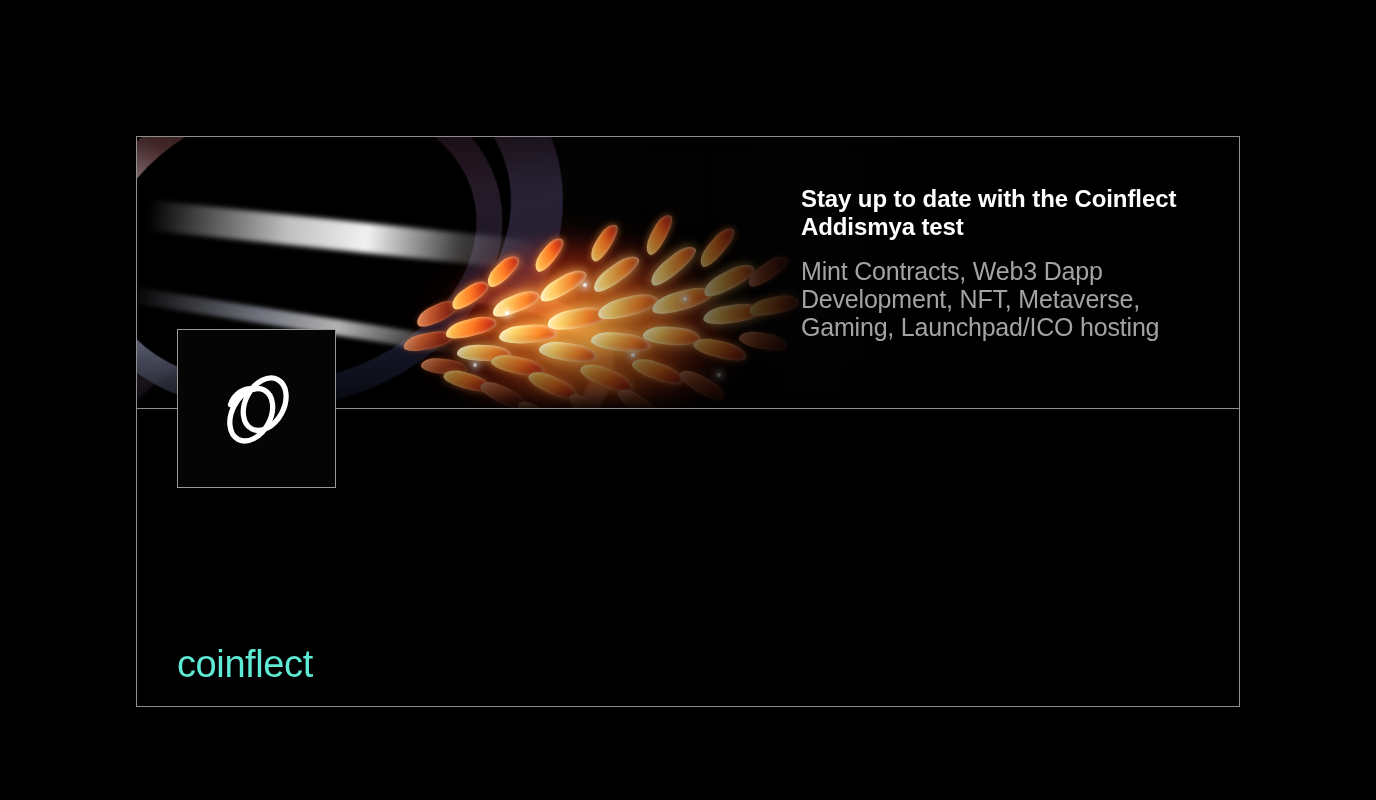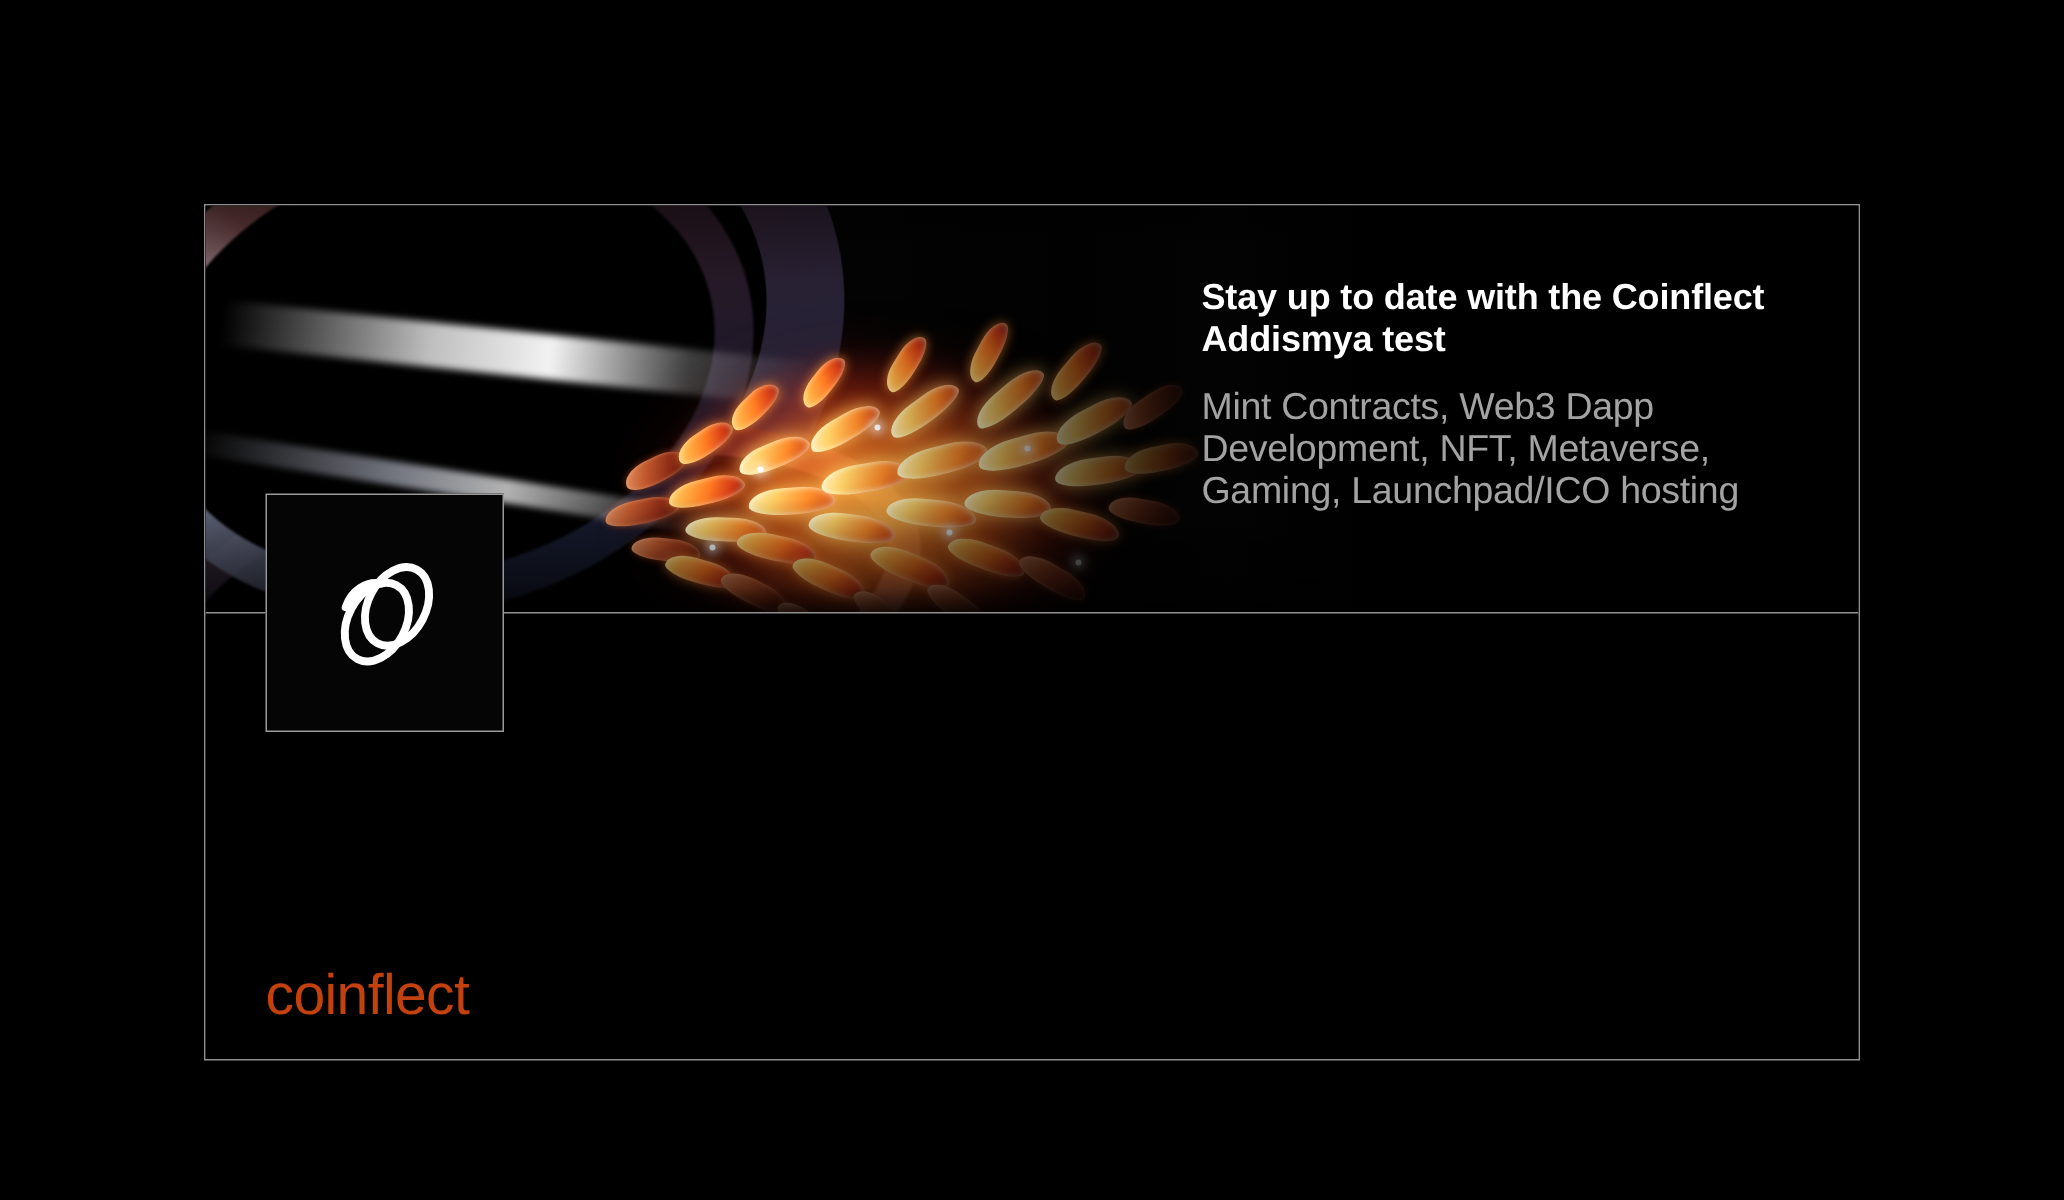--- a/index.html
+++ b/index.html
@@ -162,21 +162,21 @@
   .logo-box {
     position:absolute; left:40px; top:-81px;
     width:159px; height:159px;
     background:#050505; border:1px solid #9a9a9a;
     display:flex; align-items:center; justify-content:center;
   }
   .logo-mark { width:96px; height:96px; display:block; }
 
   .company-name {
     position:absolute; left:40px; top:232px;
-    color:#c2410c; font-size:38px; font-weight:300; letter-spacing:-.4px; line-height:44px;
+    color:#5eead4; font-size:38px; font-weight:300; letter-spacing:-.4px; line-height:44px;
     white-space:nowrap;
   }
 </style>
 </head>
 <body>
 
 <div id="page">
 
   <div class="company-card">
 

